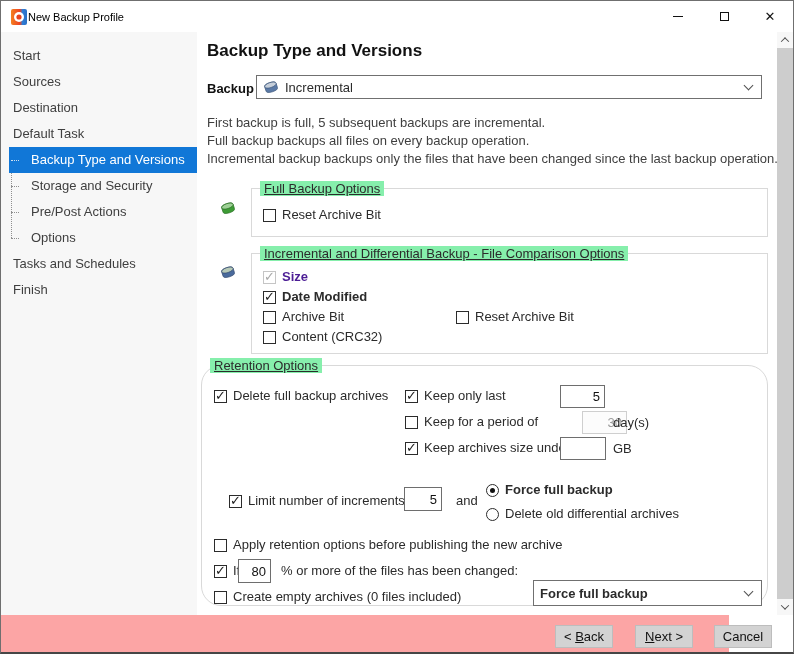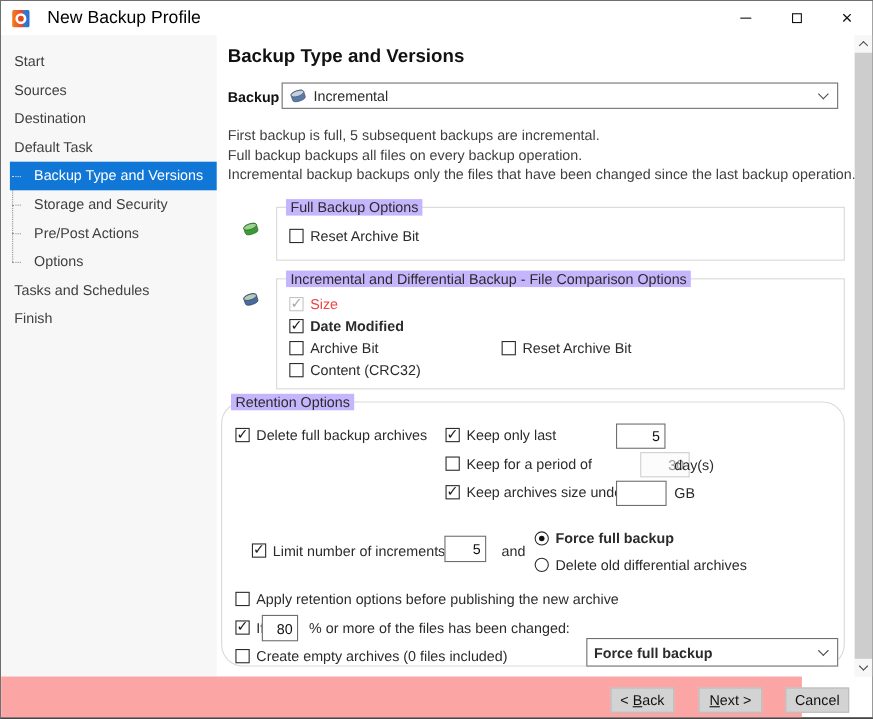--- a/index.html
+++ b/index.html
@@ -3,21 +3,21 @@
 <meta charset="utf-8">
 <style>
   * { box-sizing: border-box; margin: 0; padding: 0; }
   html,body { width:794px; height:654px; }
   body { font-family:"Liberation Sans","DejaVu Sans",sans-serif; font-size:13px; color:#2b2b2b; background:#fff; }
   .window { position:relative; width:794px; height:654px; border:1px solid #6f6f6f; border-bottom:2px solid #464646; background:#fff; overflow:hidden; }
 
   
   .titlebar { position:absolute; left:0; top:0; width:792px; height:31px; background:#fff; display:flex; align-items:center; }
   .app-icon { width:16px; height:16px; margin-left:10px; flex:0 0 auto; }
-  .title-text { margin-left:16px; font-size:16px; color:#000; }
+  .title-text { margin-left:1px; font-size:11px; color:#000; }
   .win-controls { position:absolute; right:0; top:0; height:31px; display:flex; }
   .win-btn { width:46px; height:31px; display:flex; align-items:center; justify-content:center; }
   .glyph-min { width:10px; height:1px; background:#111; display:block; }
   .glyph-max { width:9px; height:9px; border:1px solid #111; display:block; }
   .glyph-close { font-size:13px; color:#111; line-height:1; }
 
   
   .sidebar { position:absolute; left:0; top:31px; width:196px; height:583px; background:#f7f7f7; padding-top:11px; }
   .nav-item { height:26px; line-height:26px; padding-left:12px; color:#3f3f3f; white-space:nowrap; cursor:default; }
   .subgroup { position:relative; }
@@ -31,28 +31,28 @@
   .content { position:absolute; left:197px; top:31px; width:579px; height:583px; background:#fff; }
   .abs { position:absolute; white-space:nowrap; }
   h1.page-title { font-size:17px; font-weight:bold; color:#111; }
   .blabel { font-weight:bold; color:#111; }
   .desc div { line-height:18px; color:#3f3f3f; }
 
   .combo { display:flex; align-items:center; gap:6px; border:1px solid #707070; background:#fff; padding:0 24px 0 6px; position:relative; }
   .combo .chev { position:absolute; right:9px; top:50%; width:7px; height:7px; margin-top:-5px; border-right:1.5px solid #505050; border-bottom:1.5px solid #505050; transform:rotate(45deg); }
 
   .group { position:absolute; border:1px solid #d9d9d9; }
-  .glabel { position:absolute; top:-8px; left:8px; background:#c4b5fd; padding:0 4px; color:#2b2b2b; white-space:nowrap; }
-
-  .row { display:flex; align-items:center; gap:6px; }
+  .glabel { position:absolute; top:-8px; left:8px; background:#86efac; padding:0 4px; color:#2b2b2b; white-space:nowrap;text-decoration:underline; }
+
+  .row { display:flex; align-items:flex-end; gap:6px; }
   .cb { width:13px; height:13px; border:1px solid #2b2b2b; background:#fff; position:relative; flex:0 0 auto; }
   .cb.checked::after { content:"✓"; position:absolute; left:0px; top:-3px; font-size:13px; color:#1a1a1a; }
   .cb.disabled { border-color:#c5c5c5; }
   .cb.disabled::after { color:#a8a8a8; }
-  .lbl-disabled { color:#ef4444; }
+  .lbl-disabled { color:#4c1d95;font-weight:bold; }
   .bold { font-weight:bold; }
 
   .radio { width:13px; height:13px; border:1px solid #2b2b2b; border-radius:50%; background:#fff; position:relative; flex:0 0 auto; }
   .radio.selected::after { content:""; position:absolute; left:3px; top:3px; width:5px; height:5px; border-radius:50%; background:#111; }
 
   input.num { height:23px; border:1px solid #6e6e6e; text-align:right; padding:0 4px; font:13px "Liberation Sans","DejaVu Sans",sans-serif; color:#111; background:#fff; }
   input.num.disabled { color:#9b9b9b; border-color:#cfcfcf; background:#fcfcfc; }
 
   .db-icon { width:16px; height:16px; display:inline-block; }
 

